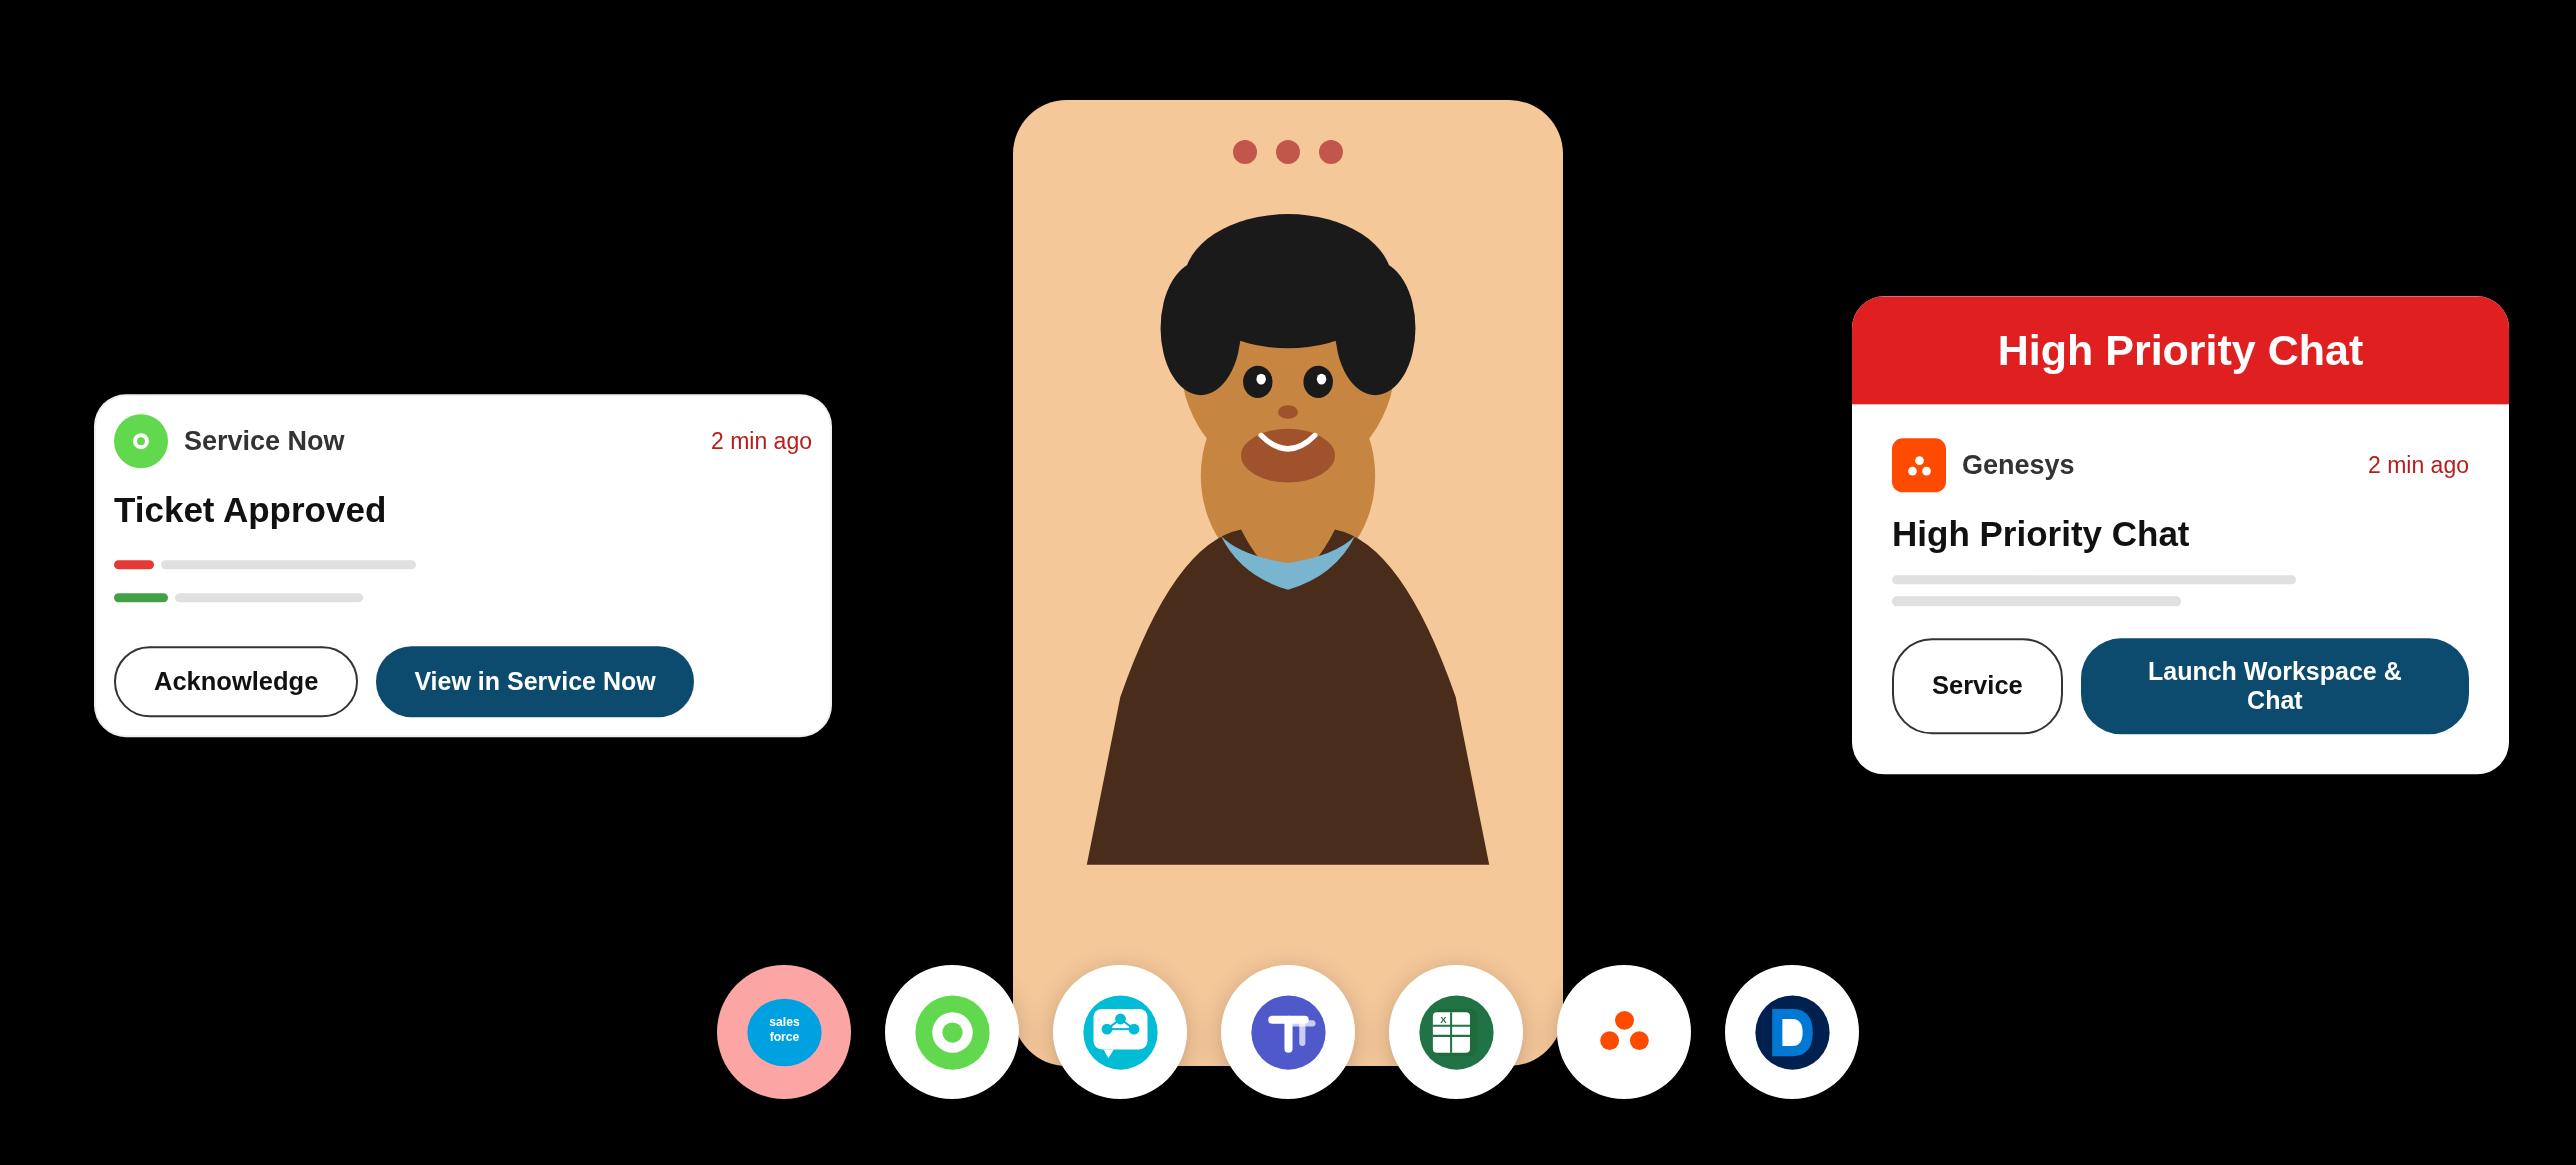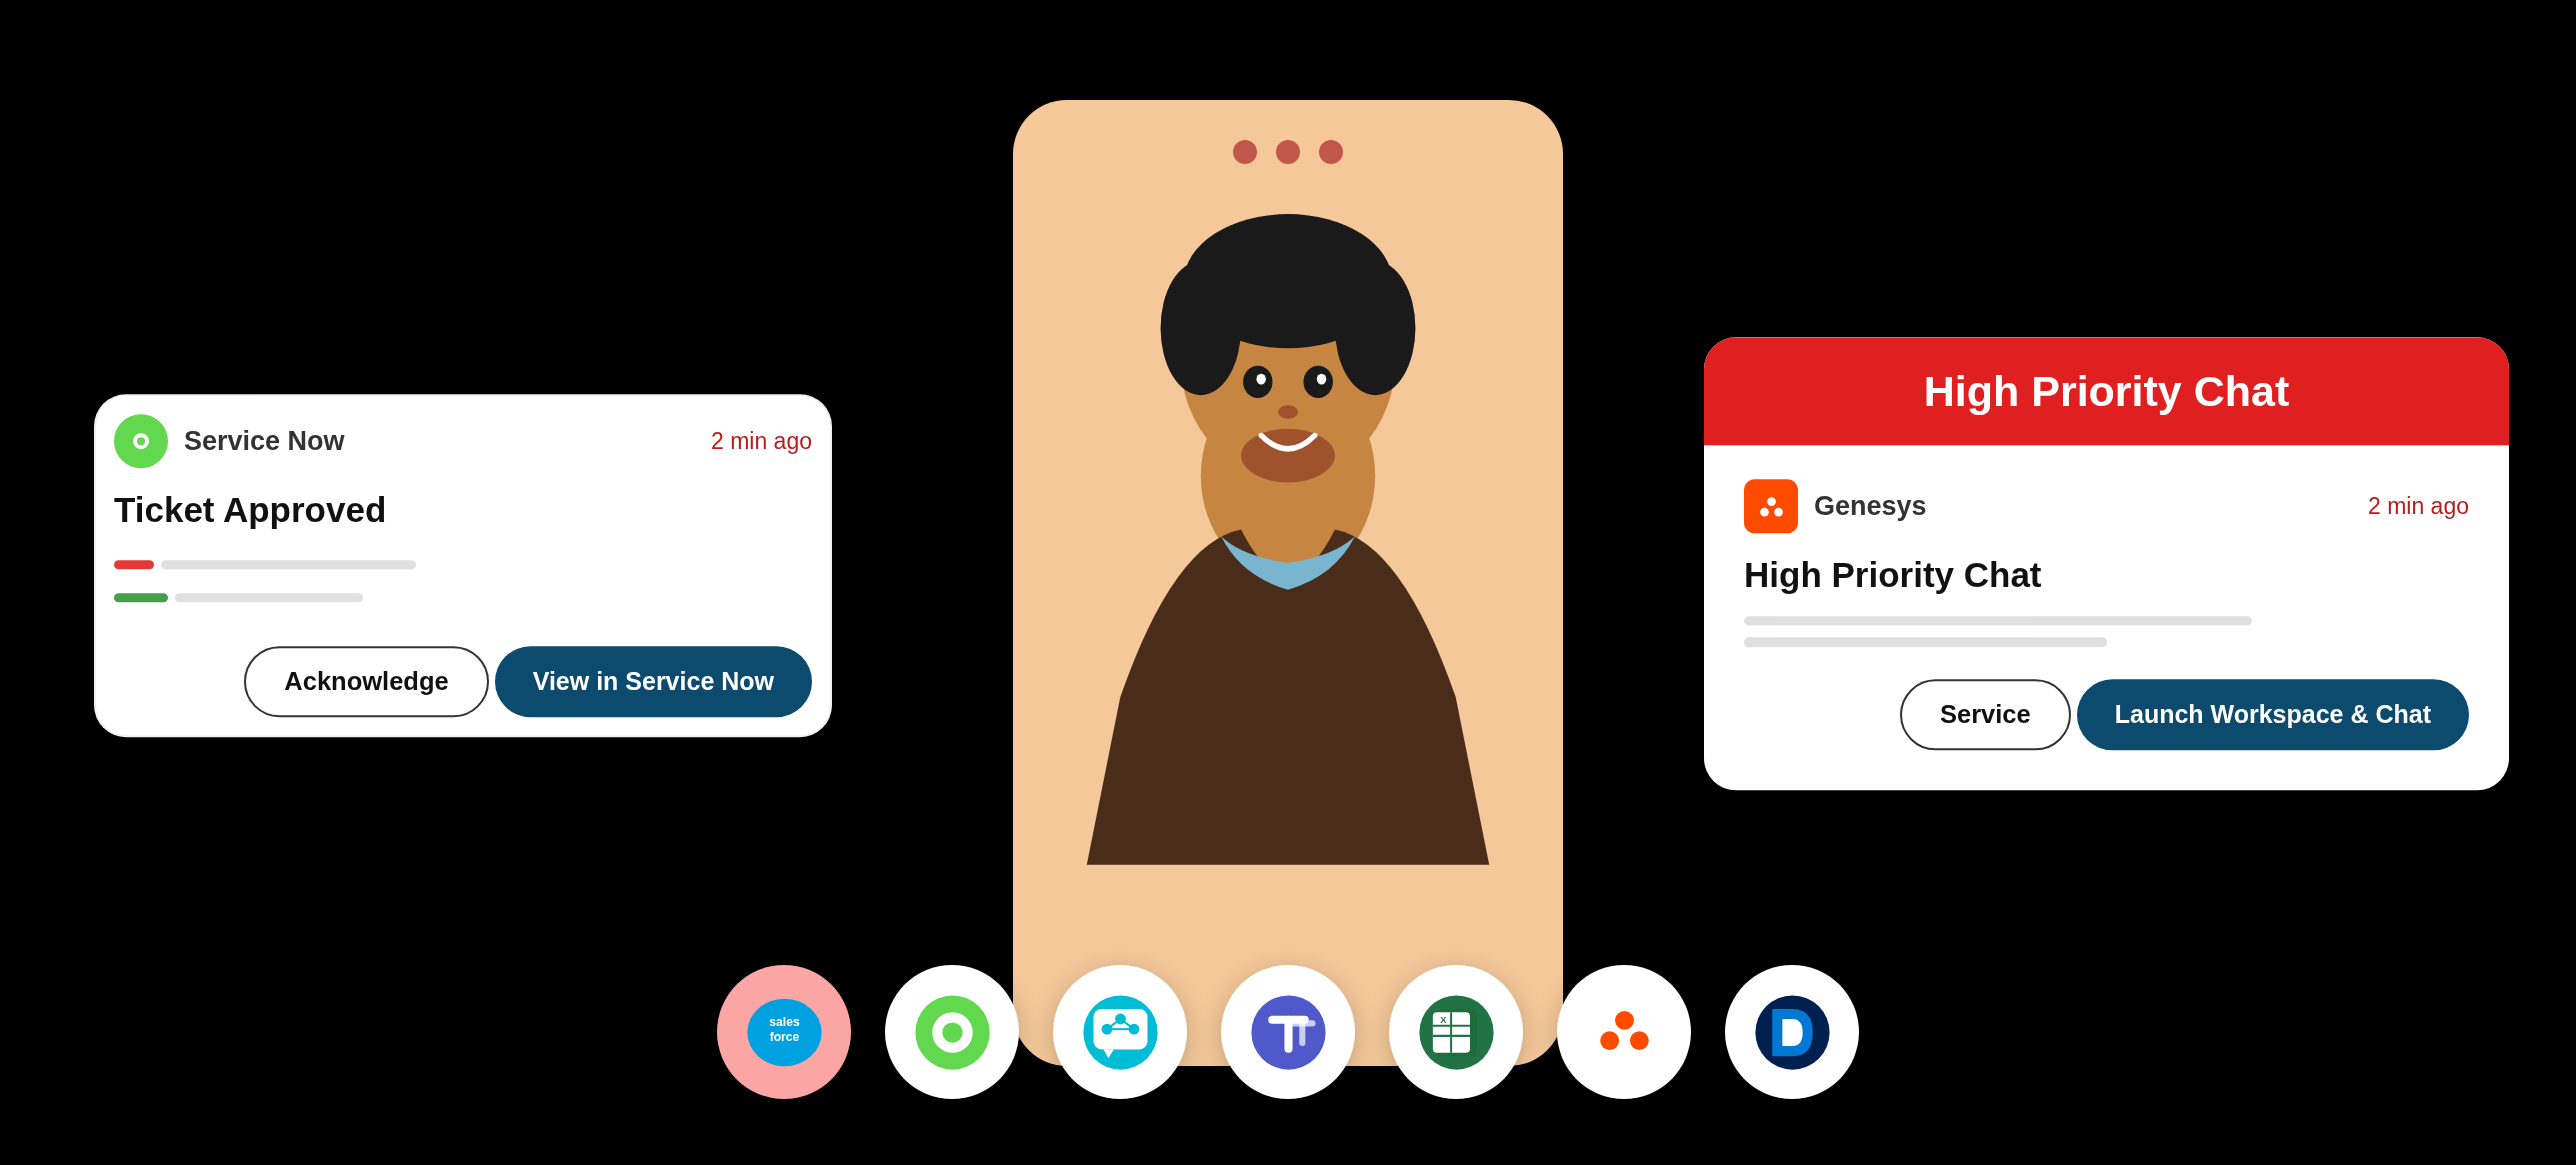--- a/index.html
+++ b/index.html
@@ -165,23 +165,22 @@
     }
 
     .progress-row {
       display: flex;
       align-items: center;
       margin-bottom: 12px;
     }
 
     .card-actions {
       display: flex;
-      gap: 6px;
+      gap: 18px;
       margin-top: 32px;
-      justify-content: flex-end;
     }
 
     .btn-outline {
       padding: 19px 38px;
       border: 2px solid #333;
       border-radius: 40px;
       background: transparent;
       font-size: 25.5px;
       font-weight: 600;
       color: #111;
@@ -198,26 +197,25 @@
       color: #fff;
       cursor: pointer;
     }
 
     
     .card-right {
       position: absolute;
       right: 67px;
       top: 50%;
       transform: translateY(-60%);
-      width: 805px;
+      width: 657px;
       background: #fff;
       border-radius: 32px;
       overflow: hidden;
       box-shadow: 0 13.4px 54px rgba(0,0,0,0.15);
-      margin-top: 26px;
     }
 
     .card-right-header {
       background: #e02020;
       padding: 29.5px 40px;
       text-align: center;
     }
 
     .card-right-header-title {
       font-size: 43px;

